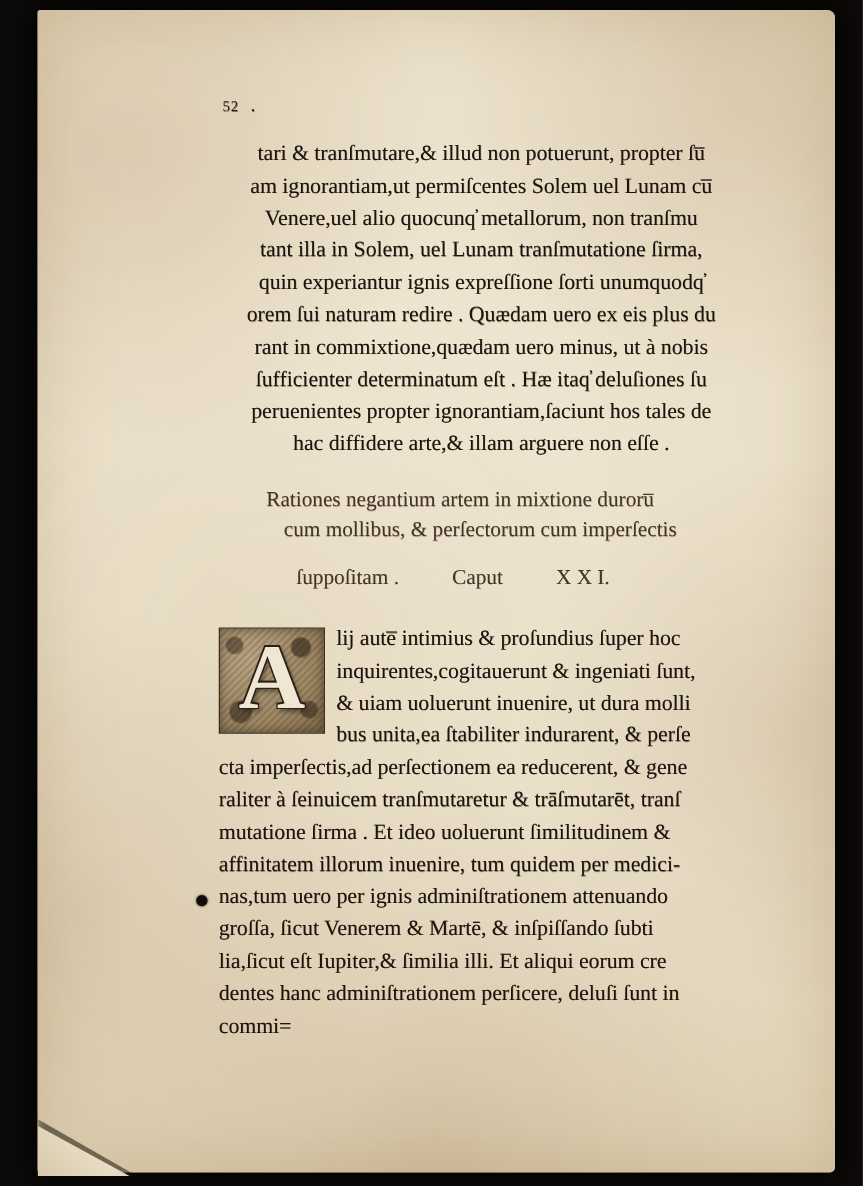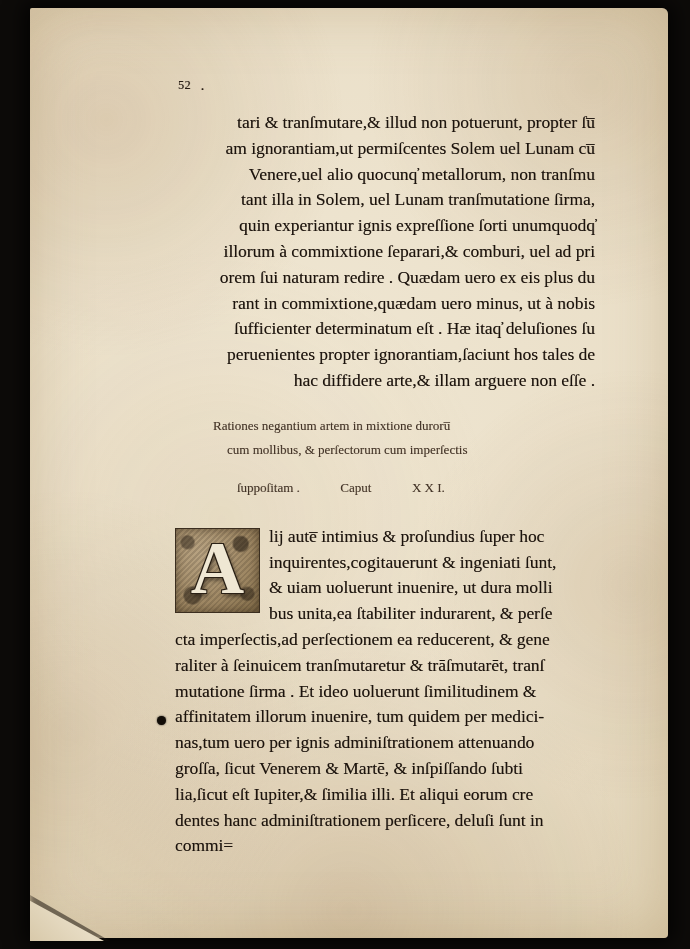--- a/index.html
+++ b/index.html
@@ -105,35 +105,35 @@
   .head-dot {
     font-size: 11px;
   }
   .head-title {
     white-space: nowrap;
   }
 
   .body-par {
     font-size: 17.4px;
     line-height: 25.8px;
-    text-align: right;
+    text-align: center;
     color: #1b130d;
     text-shadow: 0.35px 0.25px 0 rgba(45,30,18,0.45);
   }
   .body-par .ln {
     display: block;
     white-space: nowrap;
   }
 
   
   .chapter-head {
     margin-top: 20px;
     margin-left: 38px;
     width: 355px;
-    font-size: 13px;
+    font-size: 17px;
     line-height: 24px;
     color: #433428;
     text-shadow: 0.3px 0.2px 0 rgba(90,70,50,0.35);
   }
   .chapter-head .ln {
     display: block;
     white-space: nowrap;
   }
   .chapter-head .ln.indent1 { margin-left: 14px; }
   .chapter-head .ln.indent2 { margin-left: 24px; margin-top: 14px; }
@@ -228,21 +228,20 @@
       <span class="folio">52</span>
       <span class="head-dot">.</span>
     </div>
 
     <div class="body-par">
       <span class="ln">tari &amp; tranſmutare,&amp; illud non potuerunt, propter ſu̅</span>
       <span class="ln">am ignorantiam,ut permiſcentes Solem uel Lunam cu̅</span>
       <span class="ln">Venere,uel alio quocunq̕ metallorum, non tranſmu</span>
       <span class="ln">tant illa in Solem, uel Lunam tranſmutatione ſirma,</span>
       <span class="ln">quin experiantur ignis expreſſione ſorti unumquodq̕</span>
-      <span class="ln">illorum à commixtione ſeparari,&amp; comburi, uel ad pri</span>
       <span class="ln">orem ſui naturam redire . Quædam uero ex eis plus du</span>
       <span class="ln">rant in commixtione,quædam uero minus, ut à nobis</span>
       <span class="ln">ſufficienter determinatum eſt . Hæ itaq̕ deluſiones ſu</span>
       <span class="ln">peruenientes propter ignorantiam,ſaciunt hos tales de</span>
       <span class="ln">hac diffidere arte,&amp; illam arguere non eſſe .</span>
     </div>
 
     <div class="chapter-head">
       <span class="ln">Rationes negantium artem in mixtione duroru̅</span>
       <span class="ln indent1">cum mollibus, &amp; perſectorum cum imperſectis</span>

